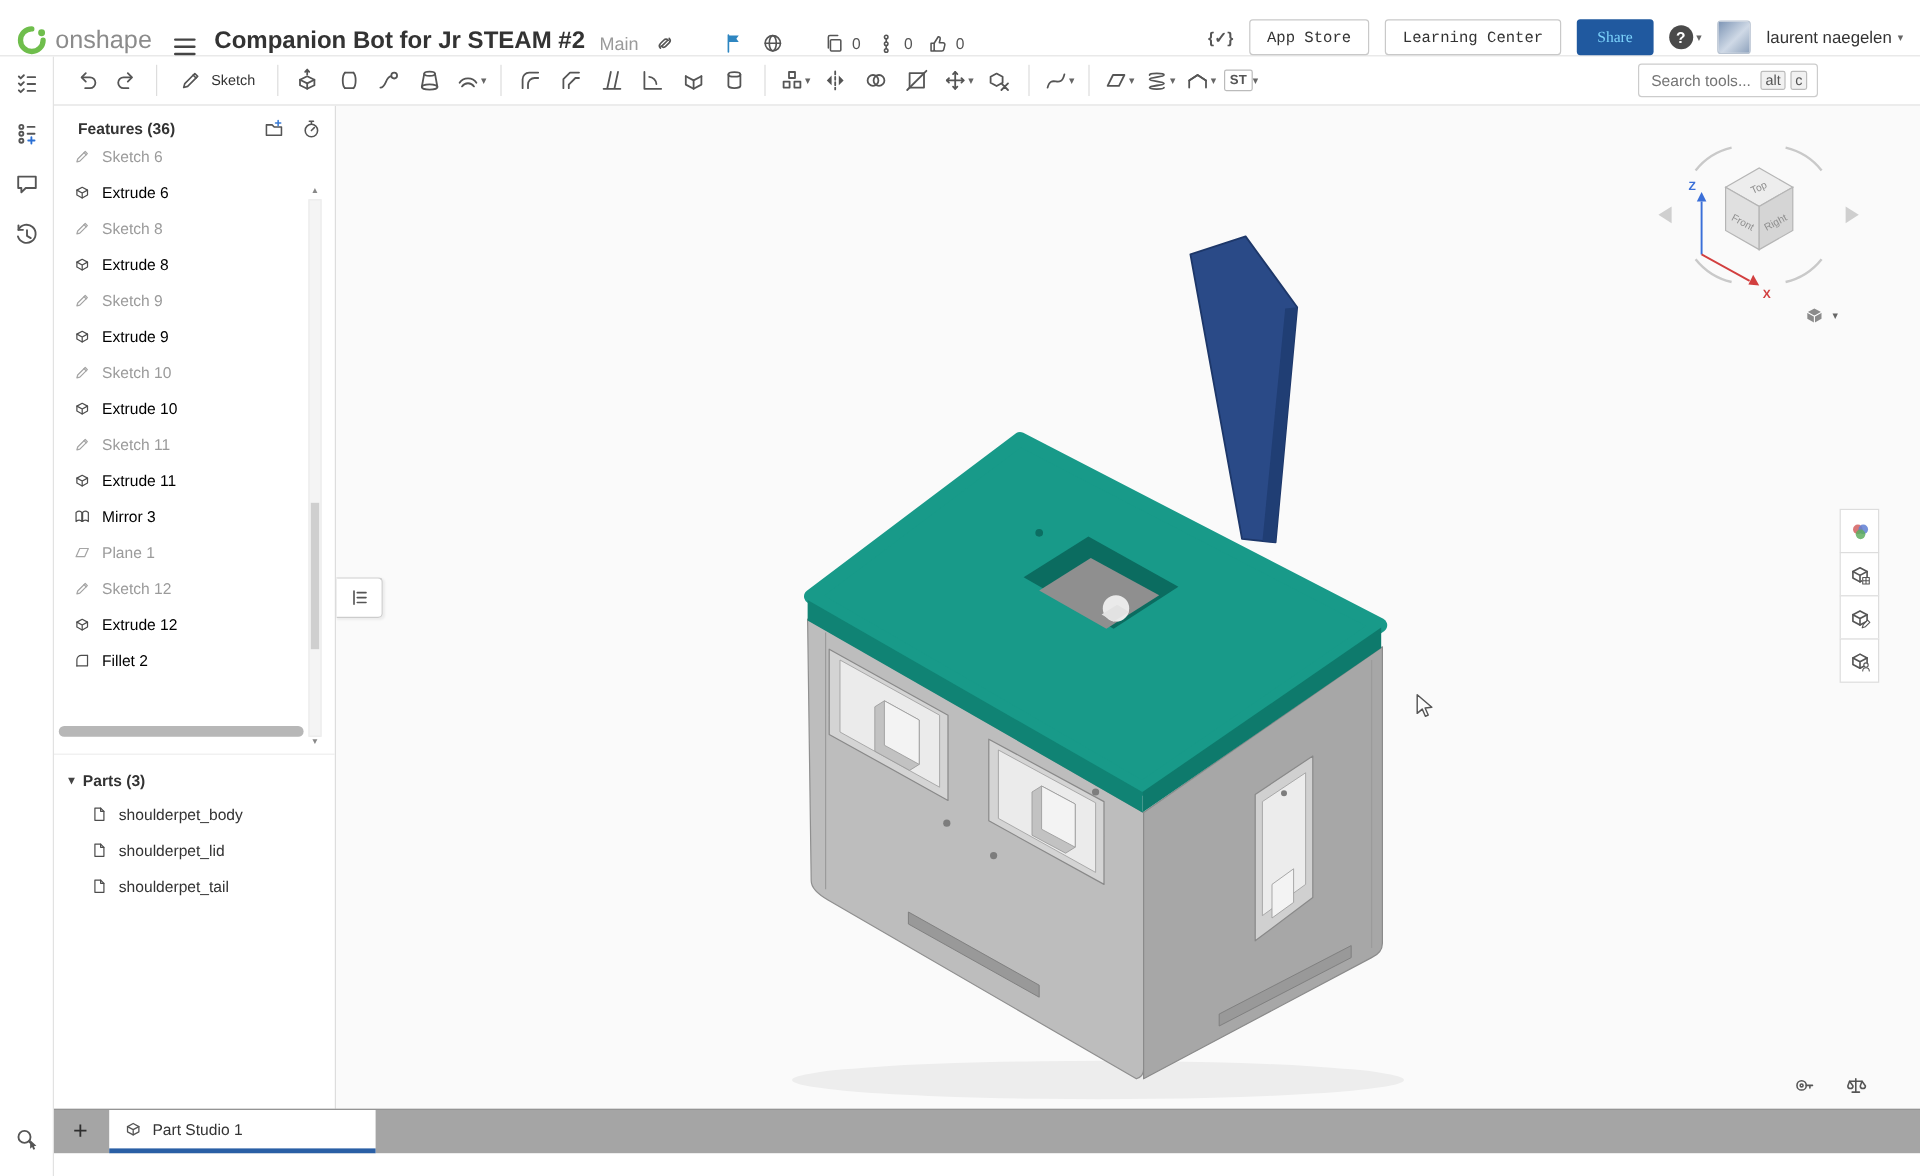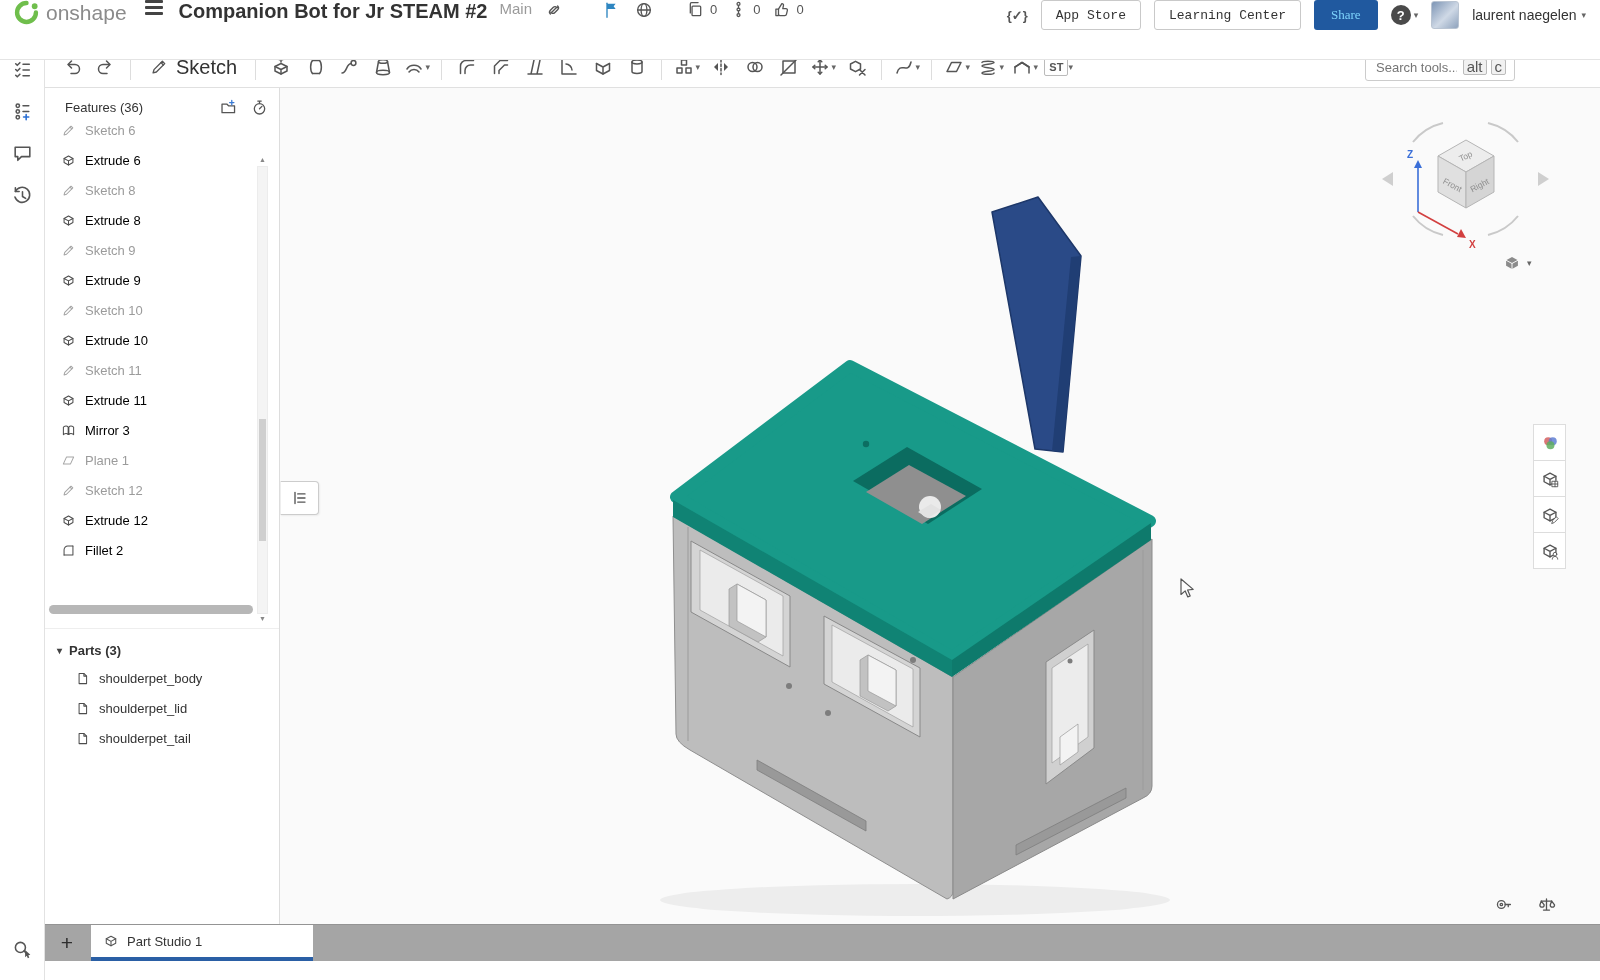--- a/index.html
+++ b/index.html
@@ -3,22 +3,22 @@
 <meta charset="utf-8">
 <style>
   html,body{margin:0;padding:0;width:1600px;height:980px;overflow:hidden;background:#fff;
     font-family:"Liberation Sans",sans-serif;color:#333}
   #app{position:relative;width:1600px;height:980px}
   svg{display:block}
   .ic{fill:none;stroke:currentColor;stroke-width:1.5;stroke-linecap:round;stroke-linejoin:round;color:#555}
   .caret{font-size:9px;color:#666;line-height:1}
 
   
-  .topbar{position:absolute;top:0;left:0;right:0;height:60px;background:#fff;border-bottom:1px solid #e4e4e4;
-    display:flex;align-items:flex-start;padding:0 14px;gap:12px;box-sizing:border-box;z-index:10}
+  .topbar{position:absolute;top:0;left:0;right:0;height:47px;background:#fff;border-bottom:1px solid #e4e4e4;
+    display:flex;align-items:flex-end;padding:0 14px;gap:12px;box-sizing:border-box;z-index:10}
   .brand{display:flex;align-items:center;gap:7px;cursor:pointer}
   .brand-text{font-size:21px;color:#8b8b8b}
   .hamburger{display:flex;flex-direction:column;gap:3.5px;margin-left:6px;cursor:pointer}
   .hamburger span{width:18px;height:2.5px;background:#444;border-radius:1px}
   .doc-title{font-size:20px;font-weight:bold;color:#333;white-space:nowrap;margin-left:4px;cursor:pointer}
   .branch{font-size:15px;color:#9a9a9a;cursor:pointer}
   .tb-icon{cursor:pointer}
   .stat{display:flex;align-items:center;gap:5px;font-size:13px;color:#555;cursor:pointer}
   .tb-right{margin-left:auto;display:flex;align-items:center;gap:13px}
   .fs-icon{font-size:13px;color:#555;font-weight:bold;cursor:pointer}
@@ -32,39 +32,39 @@
   .avatar{width:26px;height:26px;border-radius:3px;border:1px solid #b9c4d2;
     background:linear-gradient(135deg,#7d95b5,#cfd9e6 55%,#8fa3bd)}
   .username{display:flex;align-items:center;gap:5px;font-size:14px;color:#333;cursor:pointer;white-space:nowrap}
 
   
   .toolbar{position:absolute;top:47px;left:45px;right:0;height:41px;background:#fff;border-bottom:1px solid #e0e0e0;
     display:flex;align-items:center;padding:0 10px;box-sizing:border-box;gap:1px;z-index:9}
   .tbtn{height:32px;min-width:33px;display:flex;align-items:center;justify-content:center;border:0;background:none;
     cursor:pointer;color:#555;padding:0 1px;font-family:inherit;border-radius:2px}
   .tsep{width:1px;height:26px;background:#ddd;margin:0 7px;flex:0 0 auto}
-  .sketch-btn{display:flex;align-items:center;gap:7px;font-size:20px;color:#333;padding:0 10px}
+  .sketch-btn{display:flex;align-items:center;gap:7px;font-size:12px;color:#333;padding:0 10px}
   .st-box{border:1px solid #bbb;border-radius:2px;font-size:11px;padding:2px 4px;color:#555;font-weight:bold}
   .search-tools{margin-left:auto;margin-right:75px;display:flex;align-items:center;gap:4px;border:1px solid #ccc;
     border-radius:3px;height:28px;padding:0 8px;width:150px;box-sizing:border-box;background:#fff;flex:0 0 auto}
   .search-tools input{border:0;outline:0;flex:1;min-width:0;font-size:13px;color:#333;font-family:inherit;background:transparent}
-  .key{border:1px solid #bbb;border-radius:2px;background:#f1f1f1;font-size:15px;padding:0 3px;color:#555;line-height:14px}
+  .key{border:1px solid #bbb;border-radius:2px;background:#f1f1f1;font-size:12px;padding:0 3px;color:#555;line-height:14px}
 
   
   .leftrail{position:absolute;top:47px;left:0;bottom:0;width:45px;background:#fff;border-right:1px solid #e2e2e2;
     box-sizing:border-box;z-index:8}
   .rail-top{display:flex;flex-direction:column;align-items:center;padding-top:9px;gap:16px}
   .rail-btn{width:26px;height:26px;display:flex;align-items:center;justify-content:center;color:#444;cursor:pointer}
   .rail-bottom{position:absolute;bottom:18px;left:0;width:45px;display:flex;justify-content:center}
 
   
   .features{position:absolute;top:88px;left:45px;width:235px;bottom:56px;background:#fff;border-right:1px solid #ddd;
     box-sizing:border-box;z-index:5}
   .feat-header{display:flex;align-items:center;padding:10px 10px 4px 20px}
-  .feat-title{font-size:13px;font-weight:normal}
+  .feat-title{font-size:13px;font-weight:bold}
   .feat-hicons{margin-left:auto;display:flex;gap:12px;align-items:center;color:#555}
   .filter-row{display:flex;align-items:center;gap:7px;padding:5px 10px 6px 14px}
   .filter-input{flex:1;height:26px;border:1px solid #ccc;border-radius:3px;font-size:12px;color:#555;padding:0 8px;
     outline:none;font-family:inherit;box-sizing:border-box;min-width:0}
   .filter-input::placeholder{color:#999;font-style:italic}
   .feat-list{margin-top:-6px;height:452px;overflow:hidden;padding-left:12px}
   .feat-row{height:30px;display:flex;align-items:center;gap:9px;font-size:13px;color:#000000;cursor:pointer;padding-left:4px}
   .feat-row.muted{color:#9b9b9b}
   .fi{color:#4d4d4d;flex:0 0 auto;fill:none;stroke:currentColor;stroke-width:1.5;stroke-linecap:round;stroke-linejoin:round}
   .feat-row.muted .fi{color:#a5a5a5}

